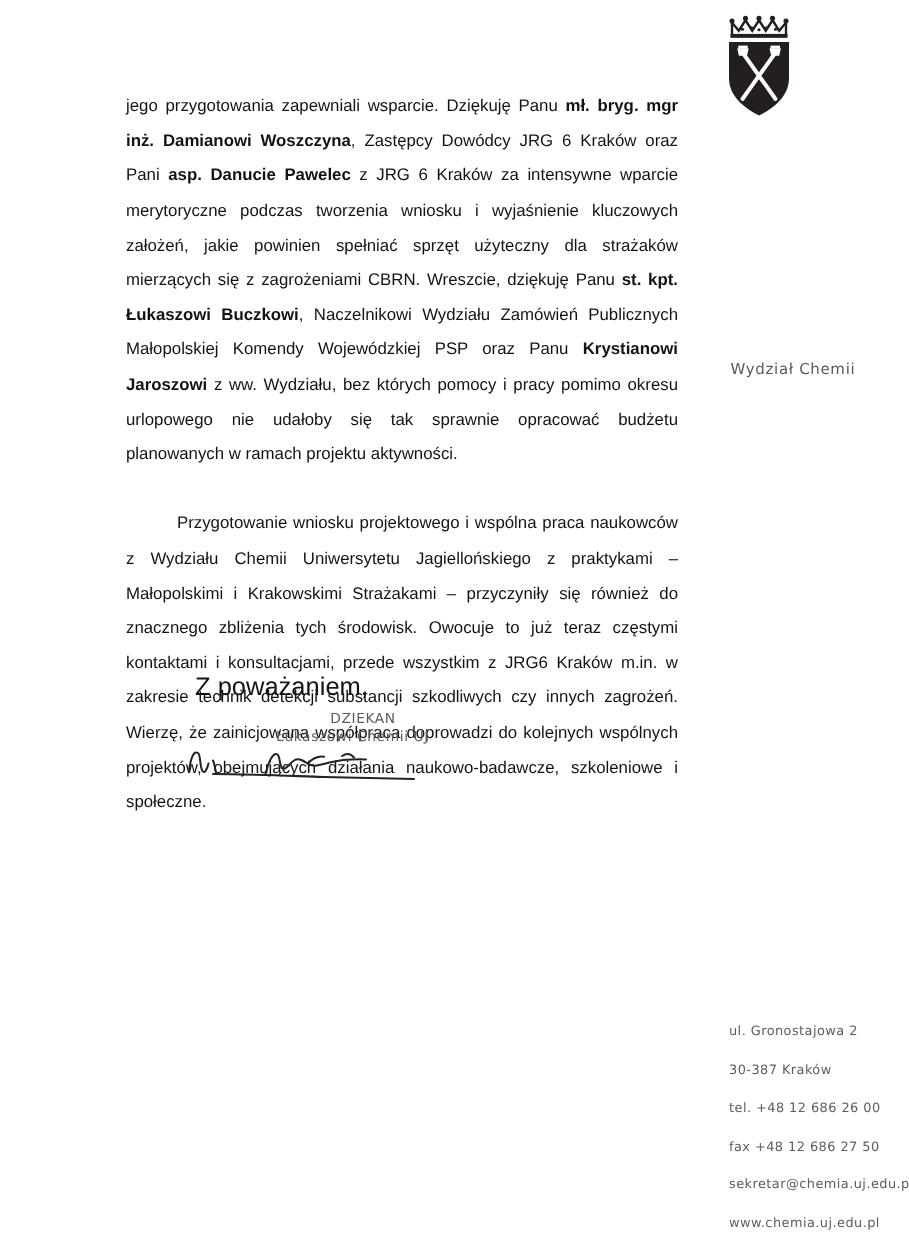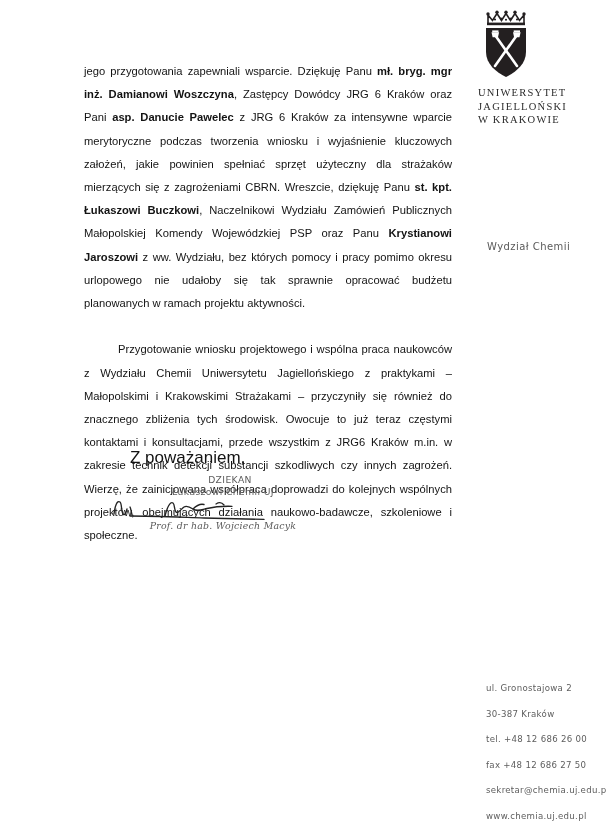--- a/index.html
+++ b/index.html
@@ -95,21 +95,21 @@
     left: 86px;
     top: 450px;
     font-size: 17px;
     line-height: 16px;
     color: #131313;
     margin-left: 44px;
   }
 
   #signature-area {
     position: absolute;
-    left: 108px;
+    left: 120px;
     top: 474px;
     width: 230px;
     height: 64px;
   }
 
   #stamp-text {
     position: absolute;
     left: 0;
     top: 0;
     width: 230px;
@@ -170,25 +170,20 @@
       </g>
       <g fill="#ffffff">
         <path d="M13.5 24.2 l7.6 0 l-1.1 5.0 l-5.4 0 z"></path>
         <path d="M35.0 24.2 l7.6 0 l-1.1 5.0 l-5.4 0 z"></path>
         <rect x="14.2" y="22.4" width="6.3" height="2.0"></rect>
         <rect x="35.7" y="22.4" width="6.3" height="2.0"></rect>
       </g>
     </svg>
   </div>
 
-  <div id="uni-name">
-    <div>UNIWERSYTET</div>
-    <div>JAGIELLOŃSKI</div>
-    <div>W KRAKOWIE</div>
-  </div>
 </div>
 
 <div id="faculty-label">Wydział Chemii</div>
 
 <div id="address-block">
   <div>ul. Gronostajowa 2</div>
   <div>30-387 Kraków</div>
   <div>tel. +48 12 686 26 00</div>
   <div>fax  +48 12 686 27 50</div>
   <div>sekretar@chemia.uj.edu.pl</div>
@@ -213,14 +208,13 @@
     <g fill="none" stroke="#232323" stroke-width="1.35" stroke-linecap="round" stroke-linejoin="round">
       <path d="M6 30 C7 22 9 16 12 18 C14 19.5 13 27 15 30 C16.5 32 18 29 19 25"></path>
       <path d="M22 23 C23 25 23.5 29 24 31"></path>
       <path d="M57 32 C59 24 62 17 65 19 C67 20.5 66 26 68 28 C70 30 73 25 76 23 C79 21 82 23 85 25 C89 27.8 93 26 99 24.5 C106 22.8 114 22 124 22.3"></path>
       <path d="M85 25 C88 22 92 19.5 96 20.5"></path>
       <path d="M108 20 C111 18 114 18.5 116 21"></path>
       <path d="M22 32 C42 32 66 33 96 34 C118 34.6 138 35 156 35.4"></path>
     </g>
   </svg>
 
-  <div id="sig-name">Prof. dr hab. Wojciech Macyk</div>
 </div>
 
 </body></html>

